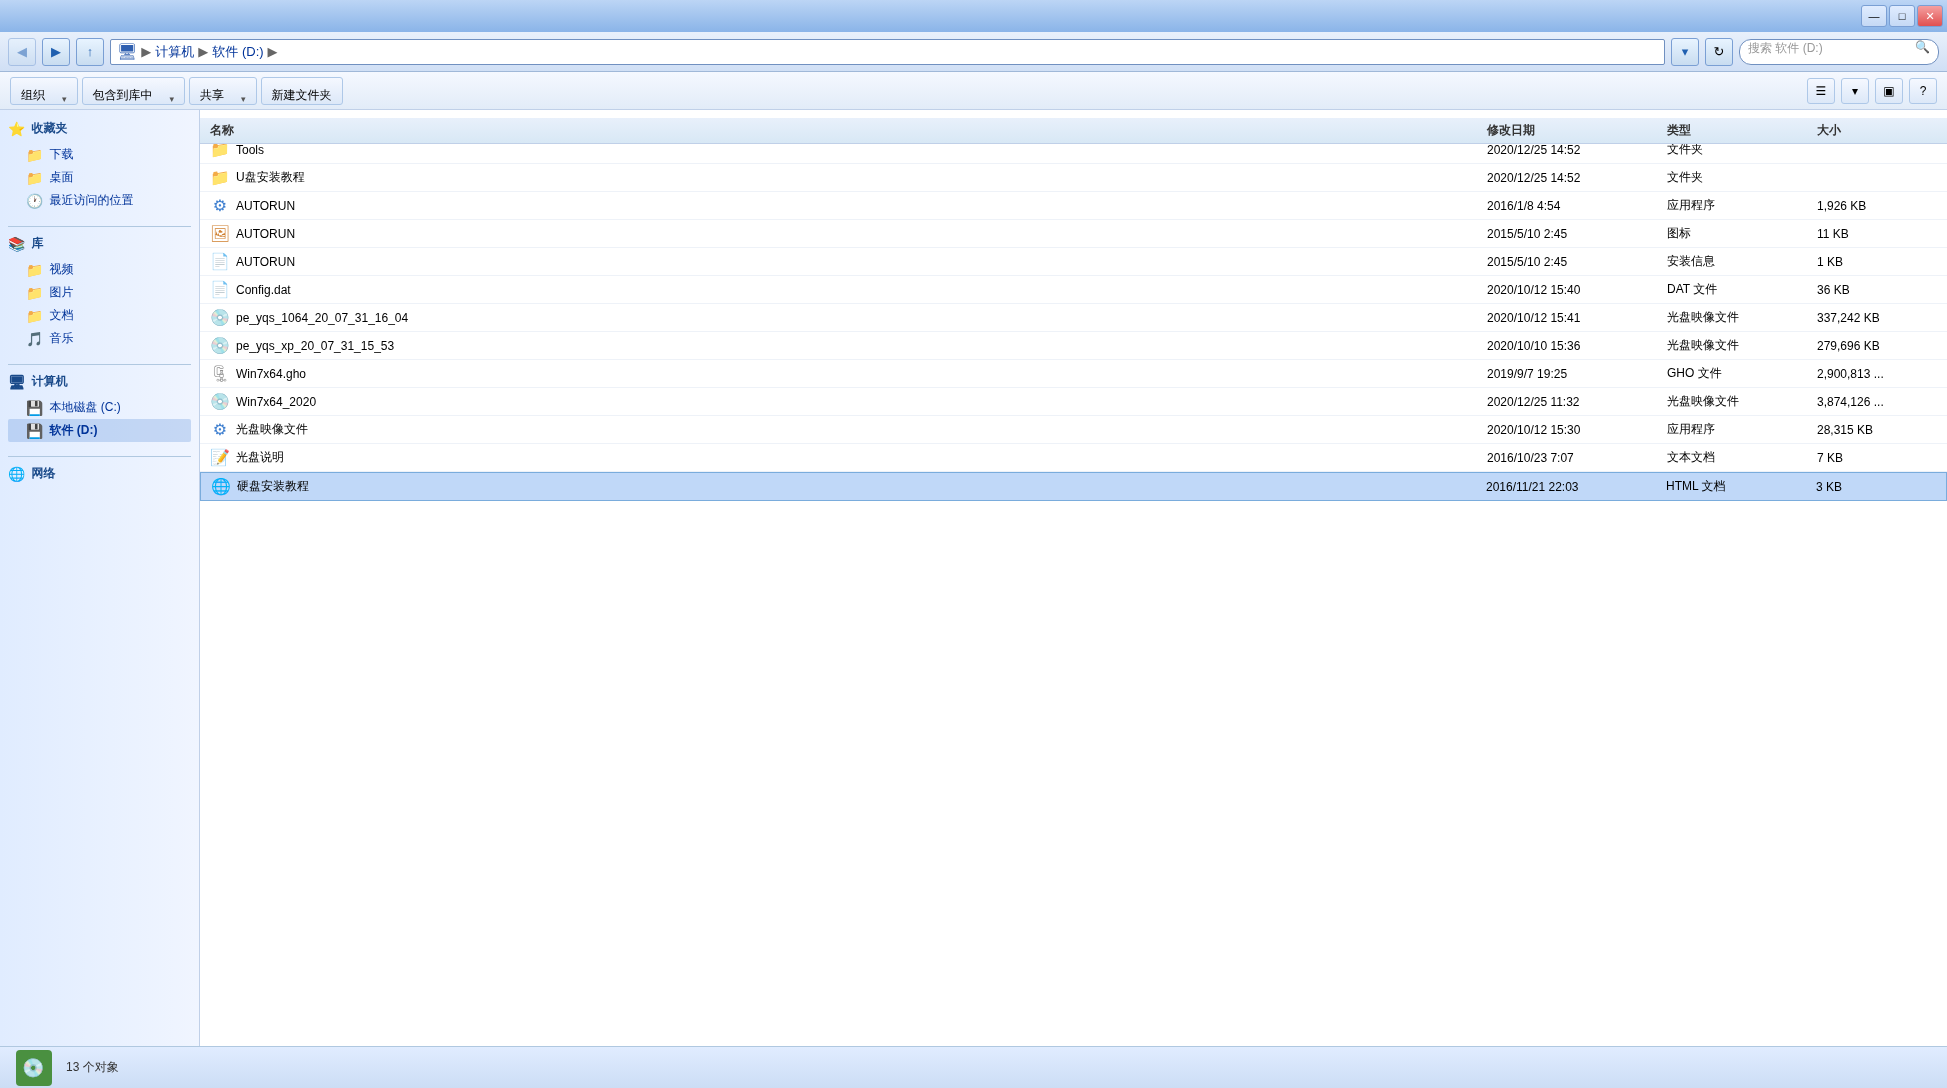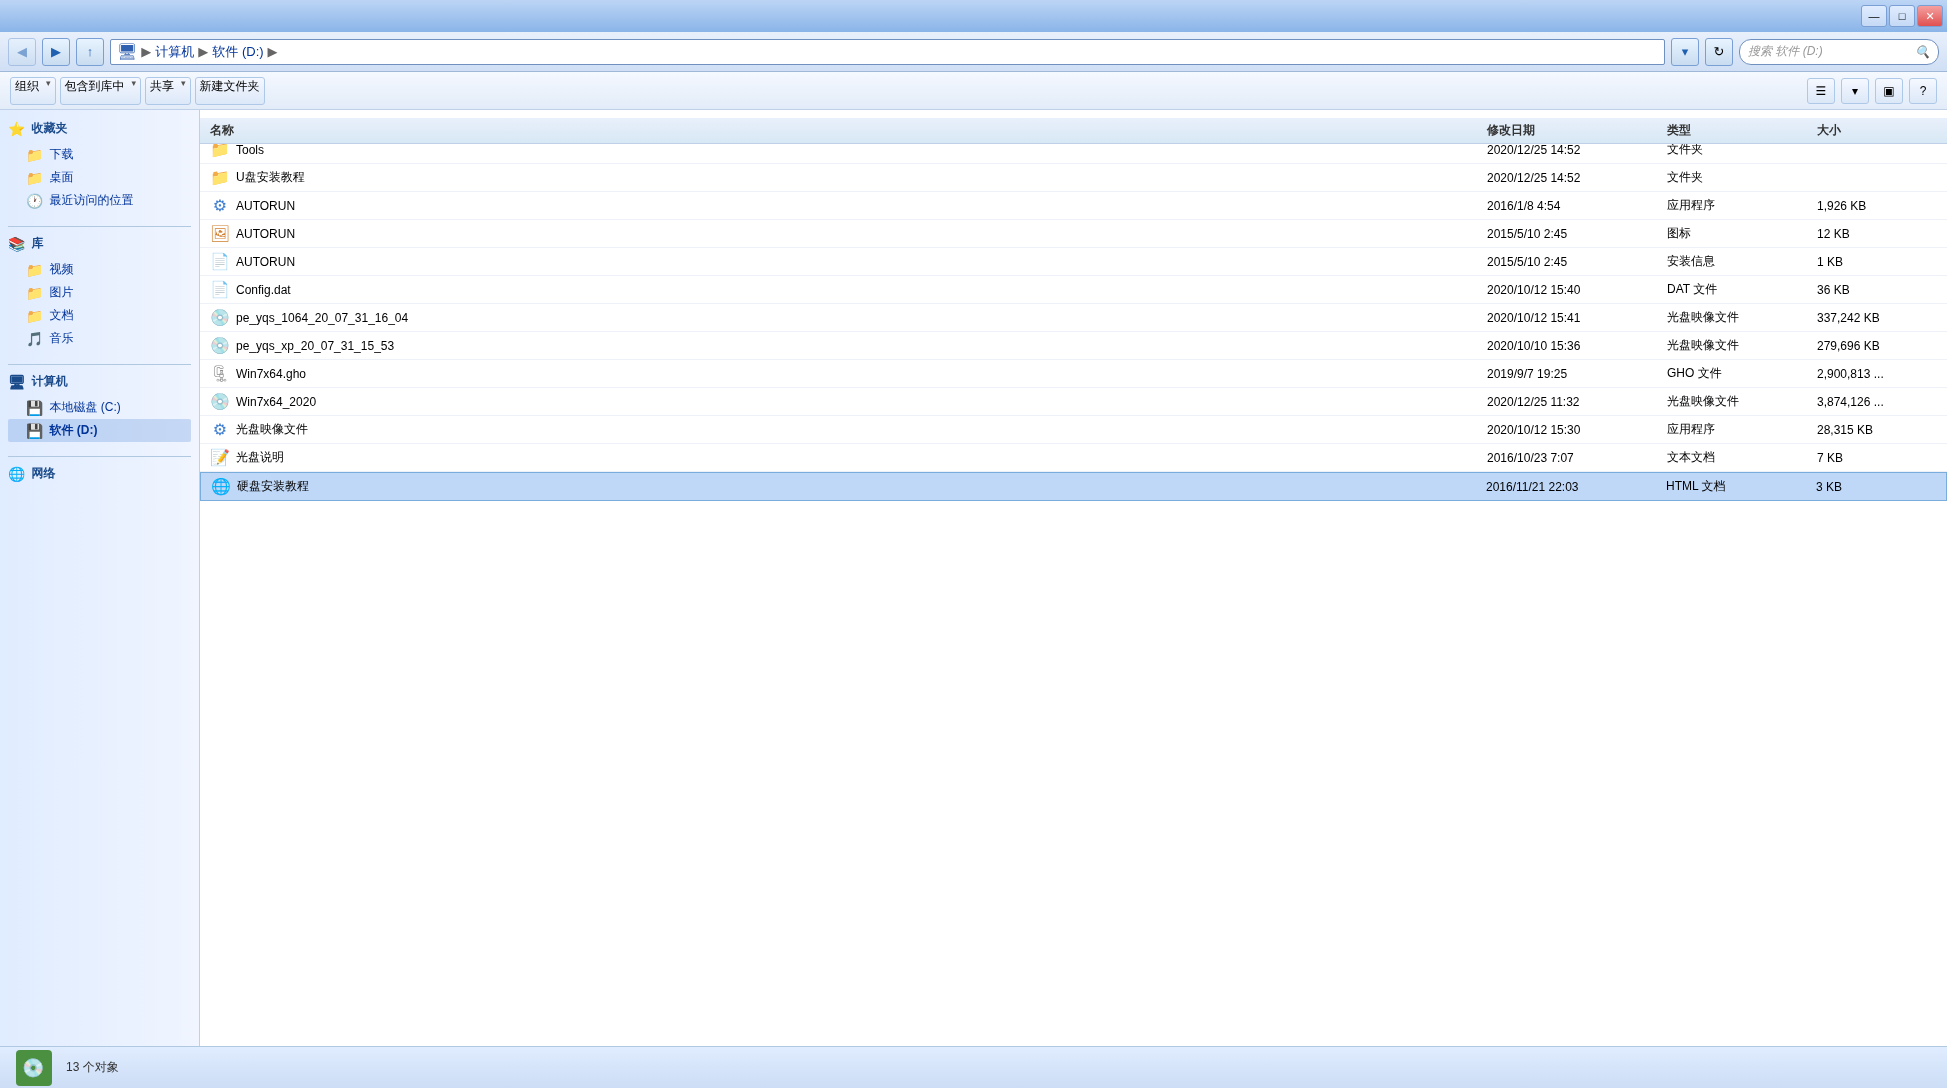--- a/index.html
+++ b/index.html
@@ -94,49 +94,47 @@
       align-items: center;
       justify-content: center;
       cursor: pointer;
     }
     .search-box {
       height: 26px;
       width: 200px;
       border: 1px solid #7090c0;
       border-radius: 12px;
       display: flex;
-      align-items: center;
       padding: 0 8px;
       background: white;
       font-size: 12px;
       color: #999;
       gap: 12px;
-      font-style: italic;
     }
 
     
     .toolbar {
       background: linear-gradient(to bottom, #f5f8ff, #e2ecf8);
       height: 38px;
       display: flex;
       align-items: center;
       padding: 0 10px;
       gap: 4px;
       border-bottom: 1px solid #c0d0e8;
     }
     .toolbar-btn {
       height: 28px;
-      padding: 0 4px;
+      padding: 0 10px;
       border: 1px solid #aec8e8;
       background: linear-gradient(to bottom, #f5f8ff, #dce8f8);
       border-radius: 3px;
       cursor: pointer;
       display: flex;
-      align-items: flex-start;
-      gap: 7px;
+      align-items: flex-end;
+      gap: 17px;
       font-size: 12px;
       white-space: nowrap;
     }
     .toolbar-right {
       margin-left: auto;
       display: flex;
       align-items: center;
       gap: 6px;
     }
     .view-btn {
@@ -446,21 +444,21 @@
     <span>应用程序</span>
     <span>1,926 KB</span>
   </div>
         <div class="file-row">
     <div class="file-name-cell">
       <span class="file-icon ico-icon-color">🖼</span>
       <span>AUTORUN</span>
     </div>
     <span>2015/5/10 2:45</span>
     <span>图标</span>
-    <span>12 KB</span>
+    <span>11 KB</span>
   </div>
         <div class="file-row">
     <div class="file-name-cell">
       <span class="file-icon dat-icon-color">📄</span>
       <span>AUTORUN</span>
     </div>
     <span>2015/5/10 2:45</span>
     <span>安装信息</span>
     <span>1 KB</span>
   </div>

